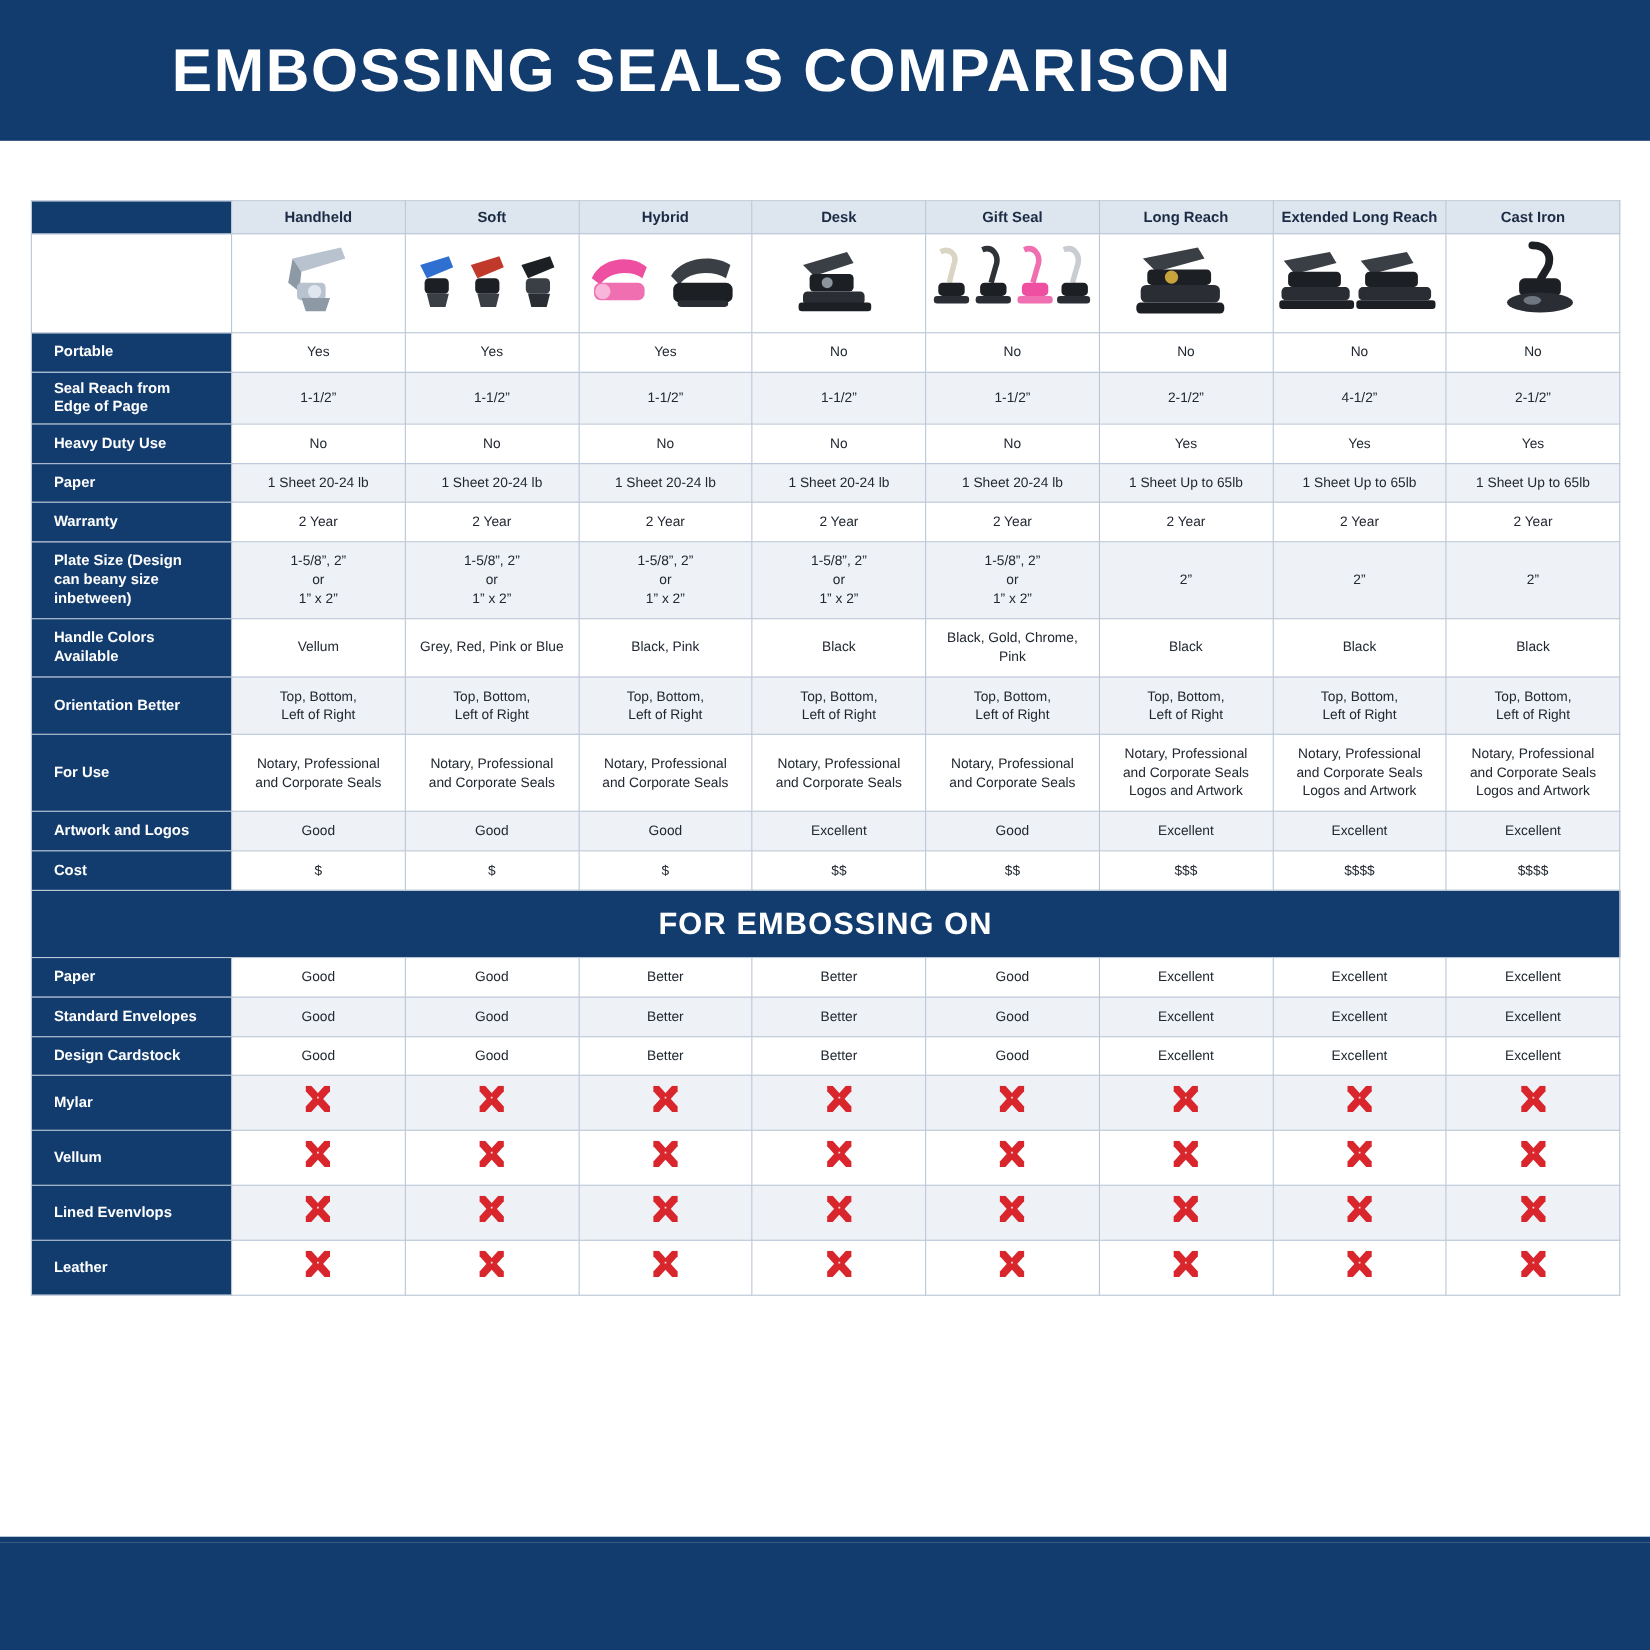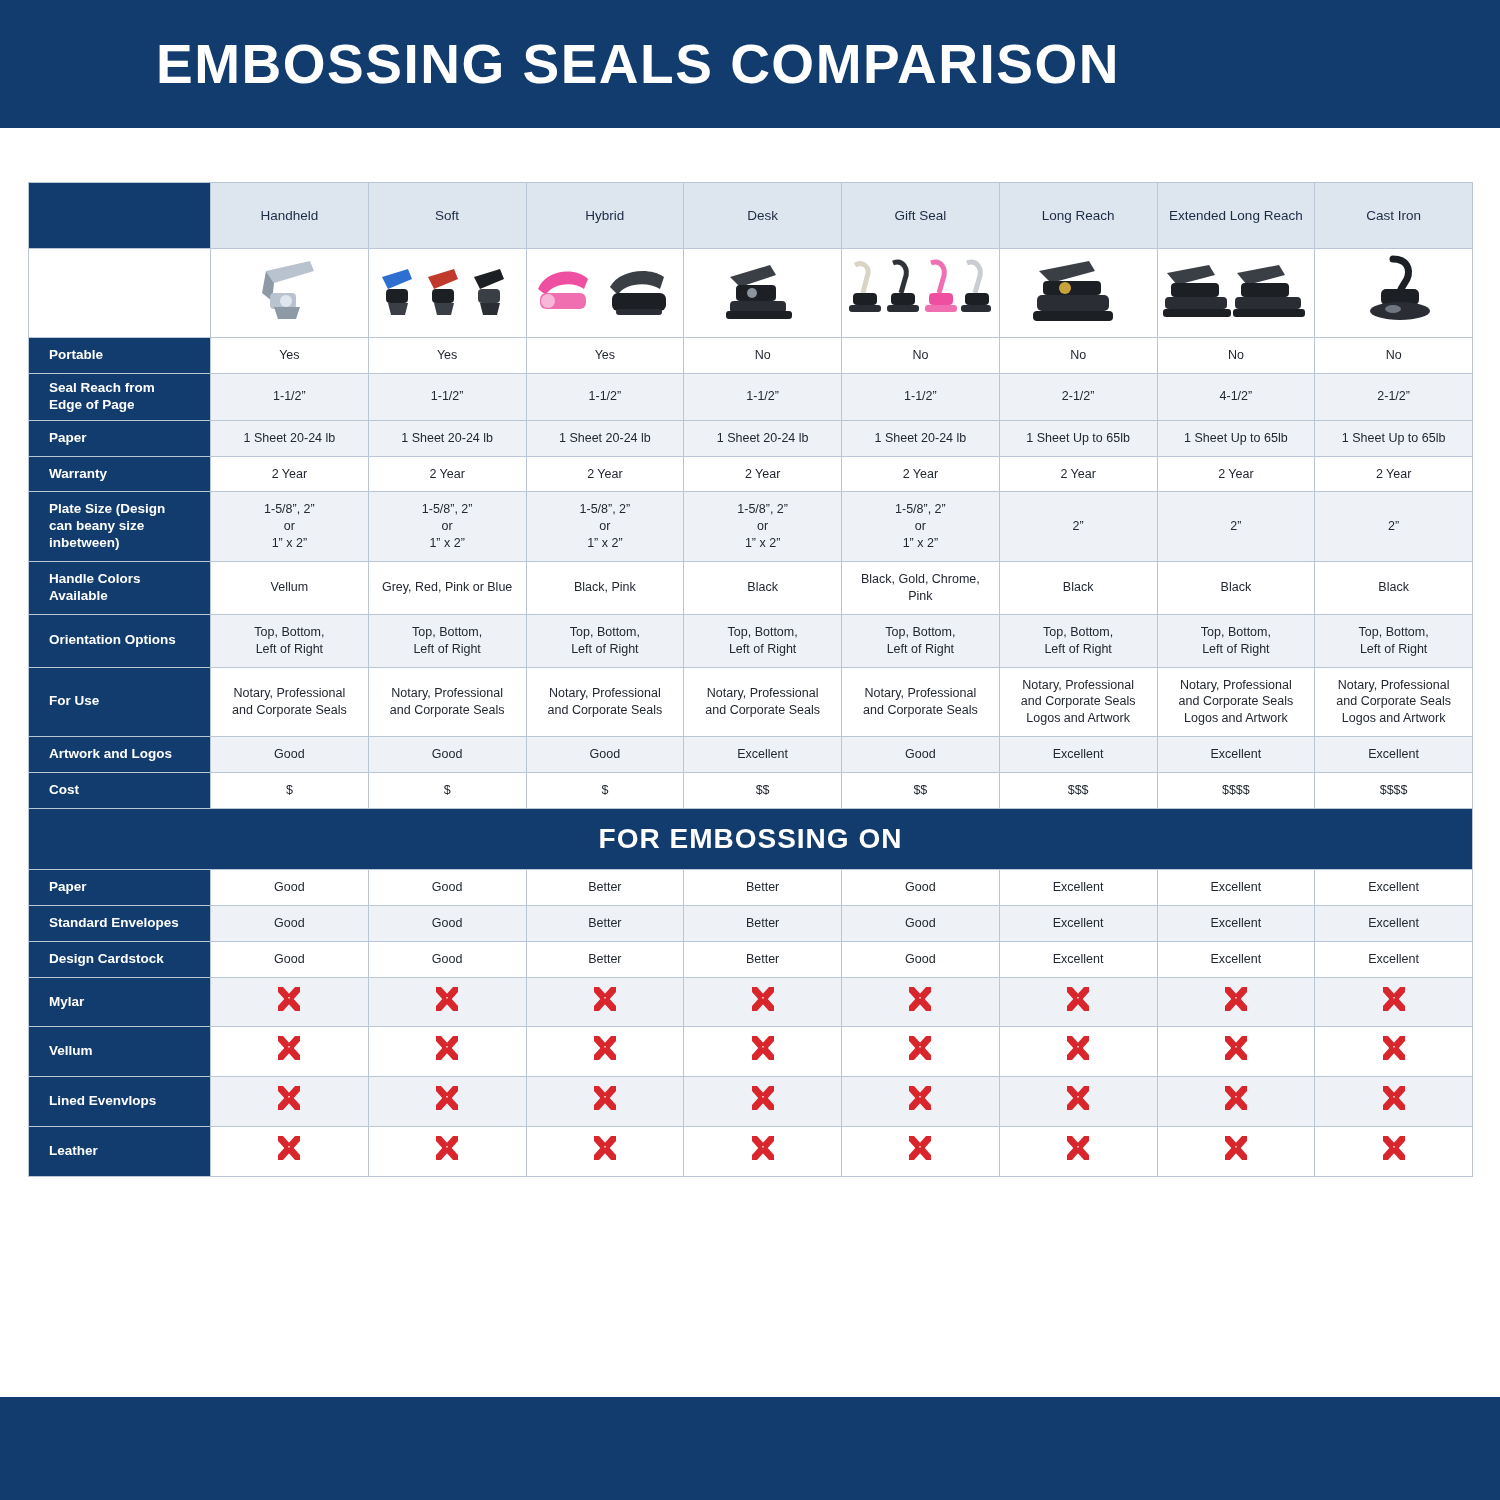--- a/index.html
+++ b/index.html
@@ -67,23 +67,23 @@
     padding: 6px 20px;
     width: 182px;
     text-align: left;
     line-height: 1.25;
     border: 1px solid #123c6e;
   }
   .colhead {
     background: #dde5ee;
     color: #1b2b44;
     font-size: 13.5px;
-    font-weight: normal;
+    font-weight: bold;
     text-align: center;
-    padding: 25px 4px;
+    padding: 7px 4px;
     height: 28px;
   }
   .cell {
     text-align: center;
     font-size: 12.5px;
     color: #222831;
     padding: 9px 6px;
     line-height: 1.35;
     background: #ffffff;
   }
@@ -263,20 +263,31 @@
             <td class="cell alt"><span>1-1/2”</span></td>
             <td class="cell alt"><span>1-1/2”</span></td>
             <td class="cell alt"><span>1-1/2”</span></td>
             <td class="cell alt"><span>1-1/2”</span></td>
             <td class="cell alt"><span>1-1/2”</span></td>
             <td class="cell alt"><span>2-1/2”</span></td>
             <td class="cell alt"><span>4-1/2”</span></td>
             <td class="cell alt"><span>2-1/2”</span></td>
           </tr>
           <tr>
+            <td class="rowhead">Heavy Duty Use</td>
+            <td class="cell"><span>No</span></td>
+            <td class="cell"><span>No</span></td>
+            <td class="cell"><span>No</span></td>
+            <td class="cell"><span>No</span></td>
+            <td class="cell"><span>No</span></td>
+            <td class="cell"><span>Yes</span></td>
+            <td class="cell"><span>Yes</span></td>
+            <td class="cell"><span>Yes</span></td>
+          </tr>
+          <tr>
             <td class="rowhead">Paper</td>
             <td class="cell alt"><span>1 Sheet 20-24 lb</span></td>
             <td class="cell alt"><span>1 Sheet 20-24 lb</span></td>
             <td class="cell alt"><span>1 Sheet 20-24 lb</span></td>
             <td class="cell alt"><span>1 Sheet 20-24 lb</span></td>
             <td class="cell alt"><span>1 Sheet 20-24 lb</span></td>
             <td class="cell alt"><span>1 Sheet Up to 65lb</span></td>
             <td class="cell alt"><span>1 Sheet Up to 65lb</span></td>
             <td class="cell alt"><span>1 Sheet Up to 65lb</span></td>
           </tr>
@@ -307,21 +318,21 @@
             <td class="cell"><span>Vellum</span></td>
             <td class="cell"><span>Grey, Red, Pink or Blue</span></td>
             <td class="cell"><span>Black, Pink</span></td>
             <td class="cell"><span>Black</span></td>
             <td class="cell"><span>Black, Gold, Chrome, Pink</span></td>
             <td class="cell"><span>Black</span></td>
             <td class="cell"><span>Black</span></td>
             <td class="cell"><span>Black</span></td>
           </tr>
           <tr>
-            <td class="rowhead">Orientation Options</td>
+            <td class="rowhead">Orientation Better</td>
             <td class="cell alt"><span>Top, Bottom,</span><br><span>Left of Right</span></td>
             <td class="cell alt"><span>Top, Bottom,</span><br><span>Left of Right</span></td>
             <td class="cell alt"><span>Top, Bottom,</span><br><span>Left of Right</span></td>
             <td class="cell alt"><span>Top, Bottom,</span><br><span>Left of Right</span></td>
             <td class="cell alt"><span>Top, Bottom,</span><br><span>Left of Right</span></td>
             <td class="cell alt"><span>Top, Bottom,</span><br><span>Left of Right</span></td>
             <td class="cell alt"><span>Top, Bottom,</span><br><span>Left of Right</span></td>
             <td class="cell alt"><span>Top, Bottom,</span><br><span>Left of Right</span></td>
           </tr>
           <tr>

